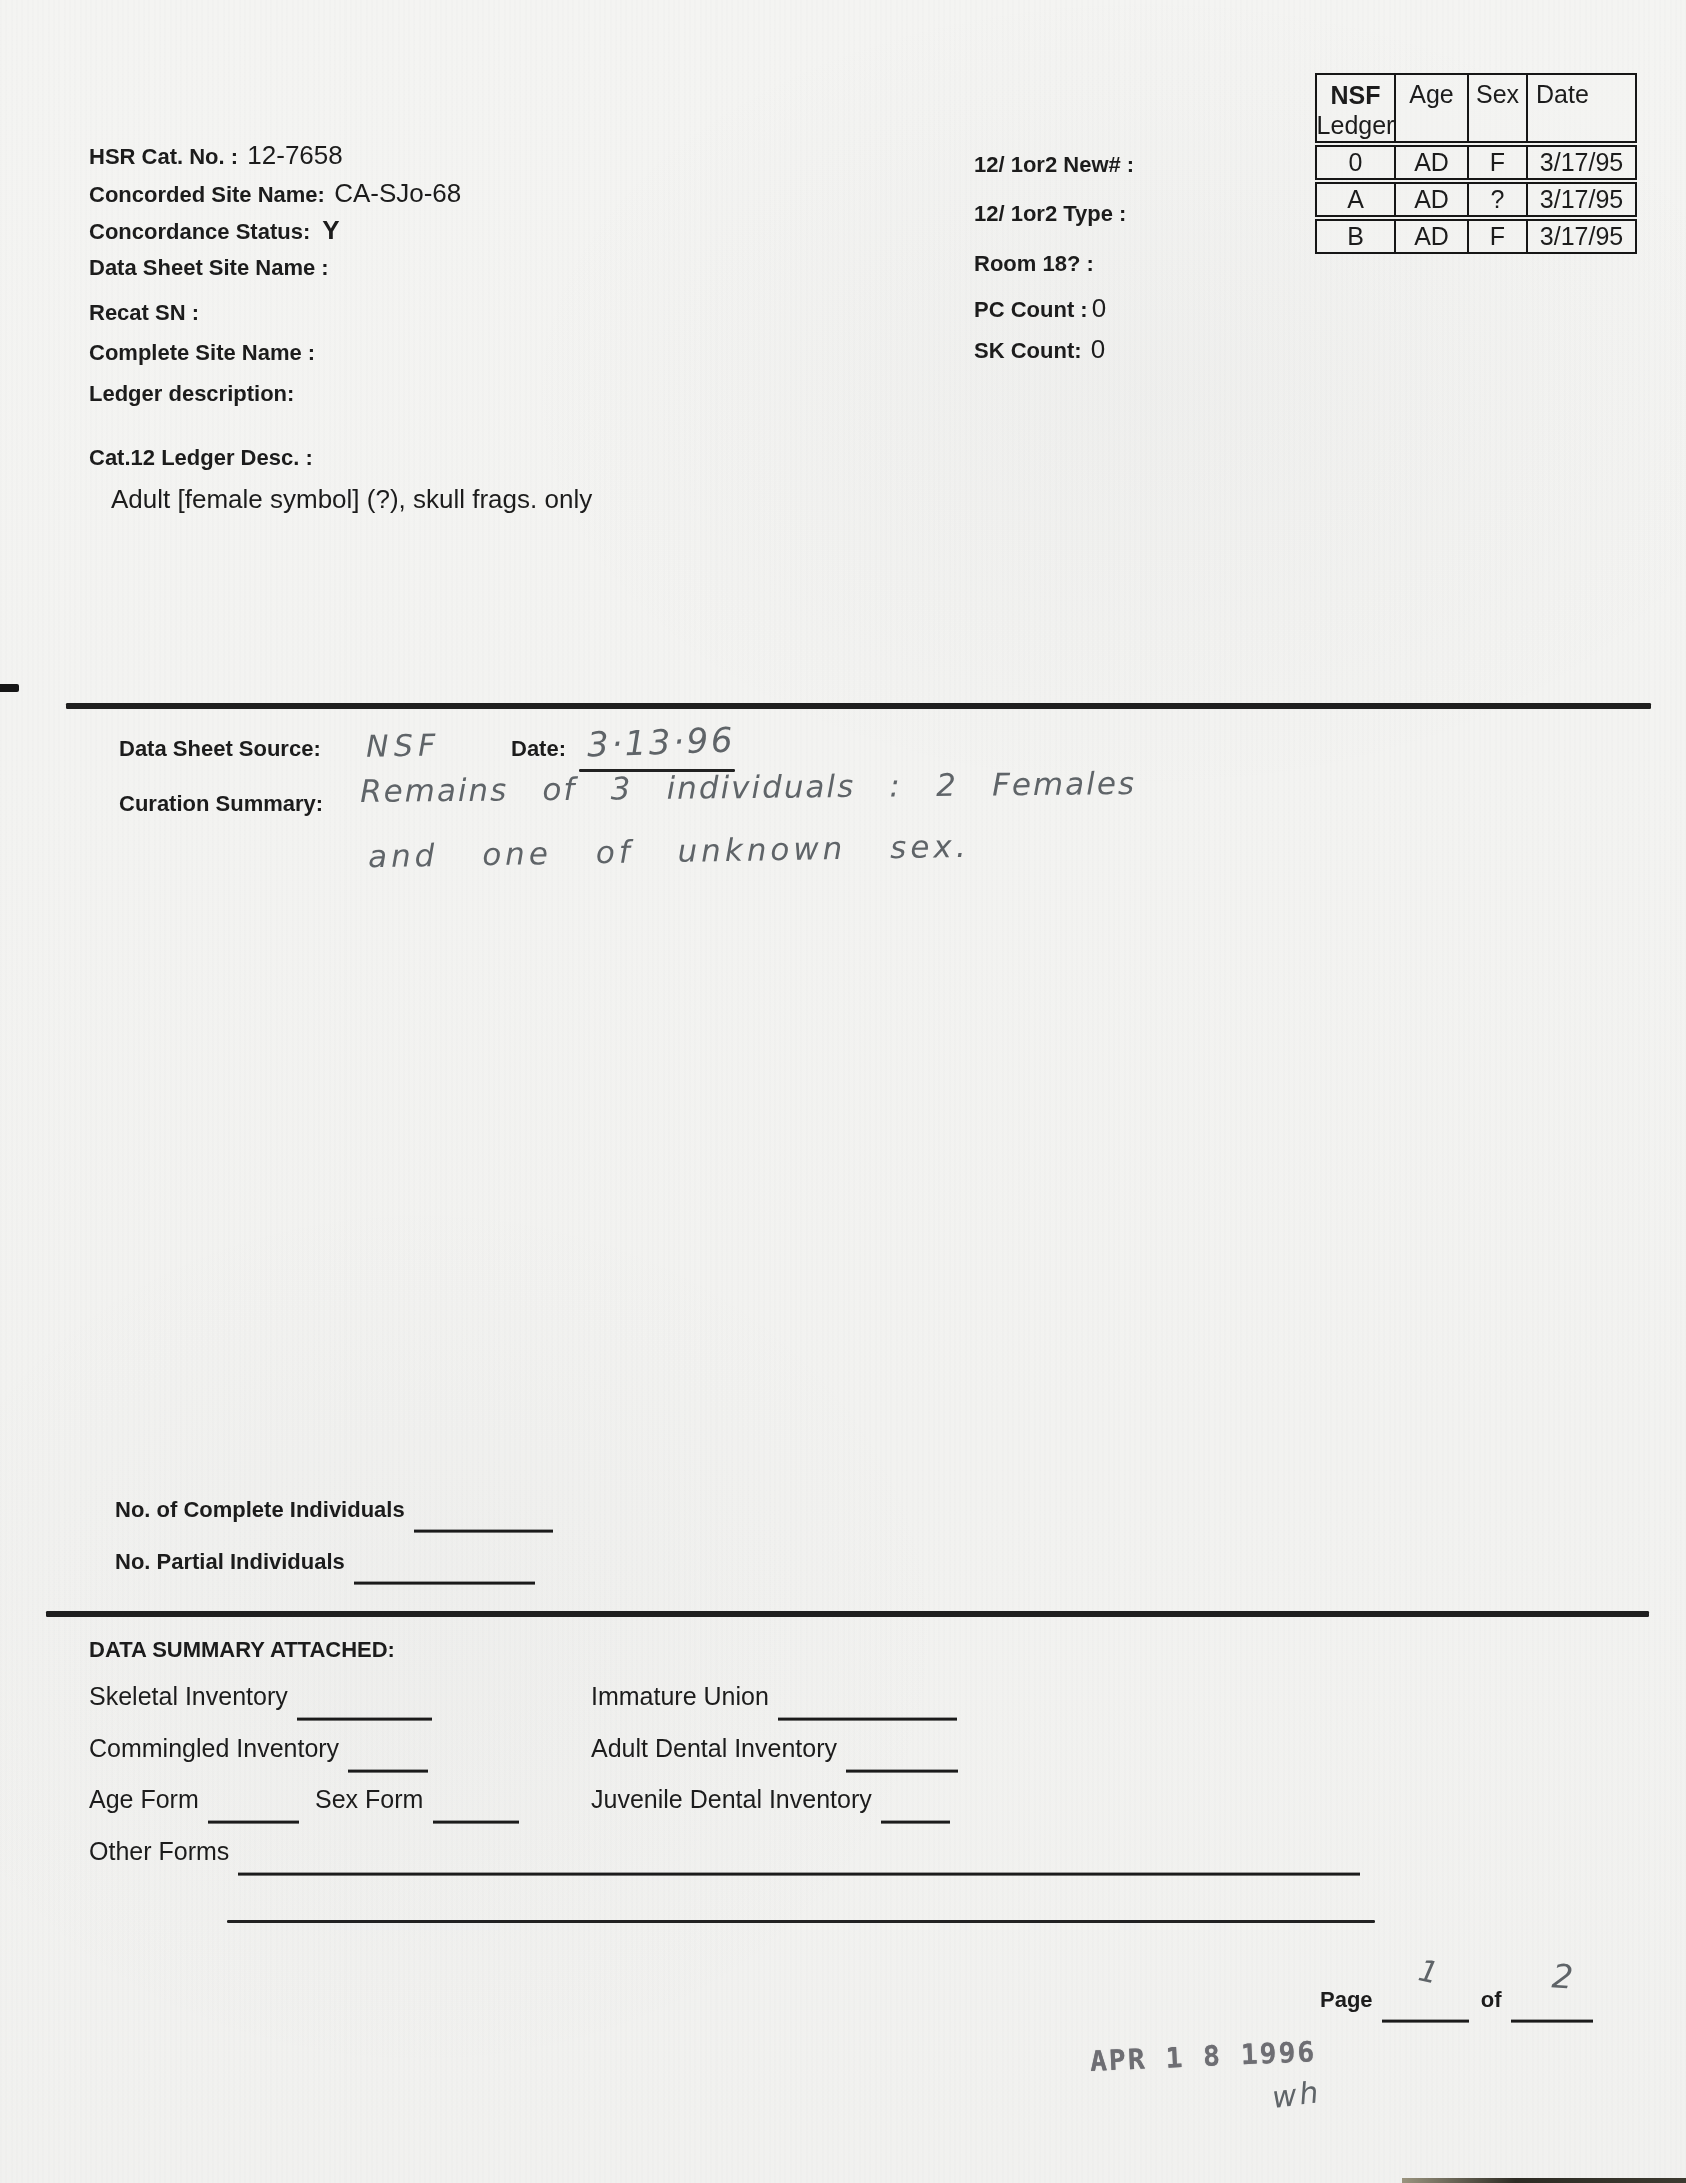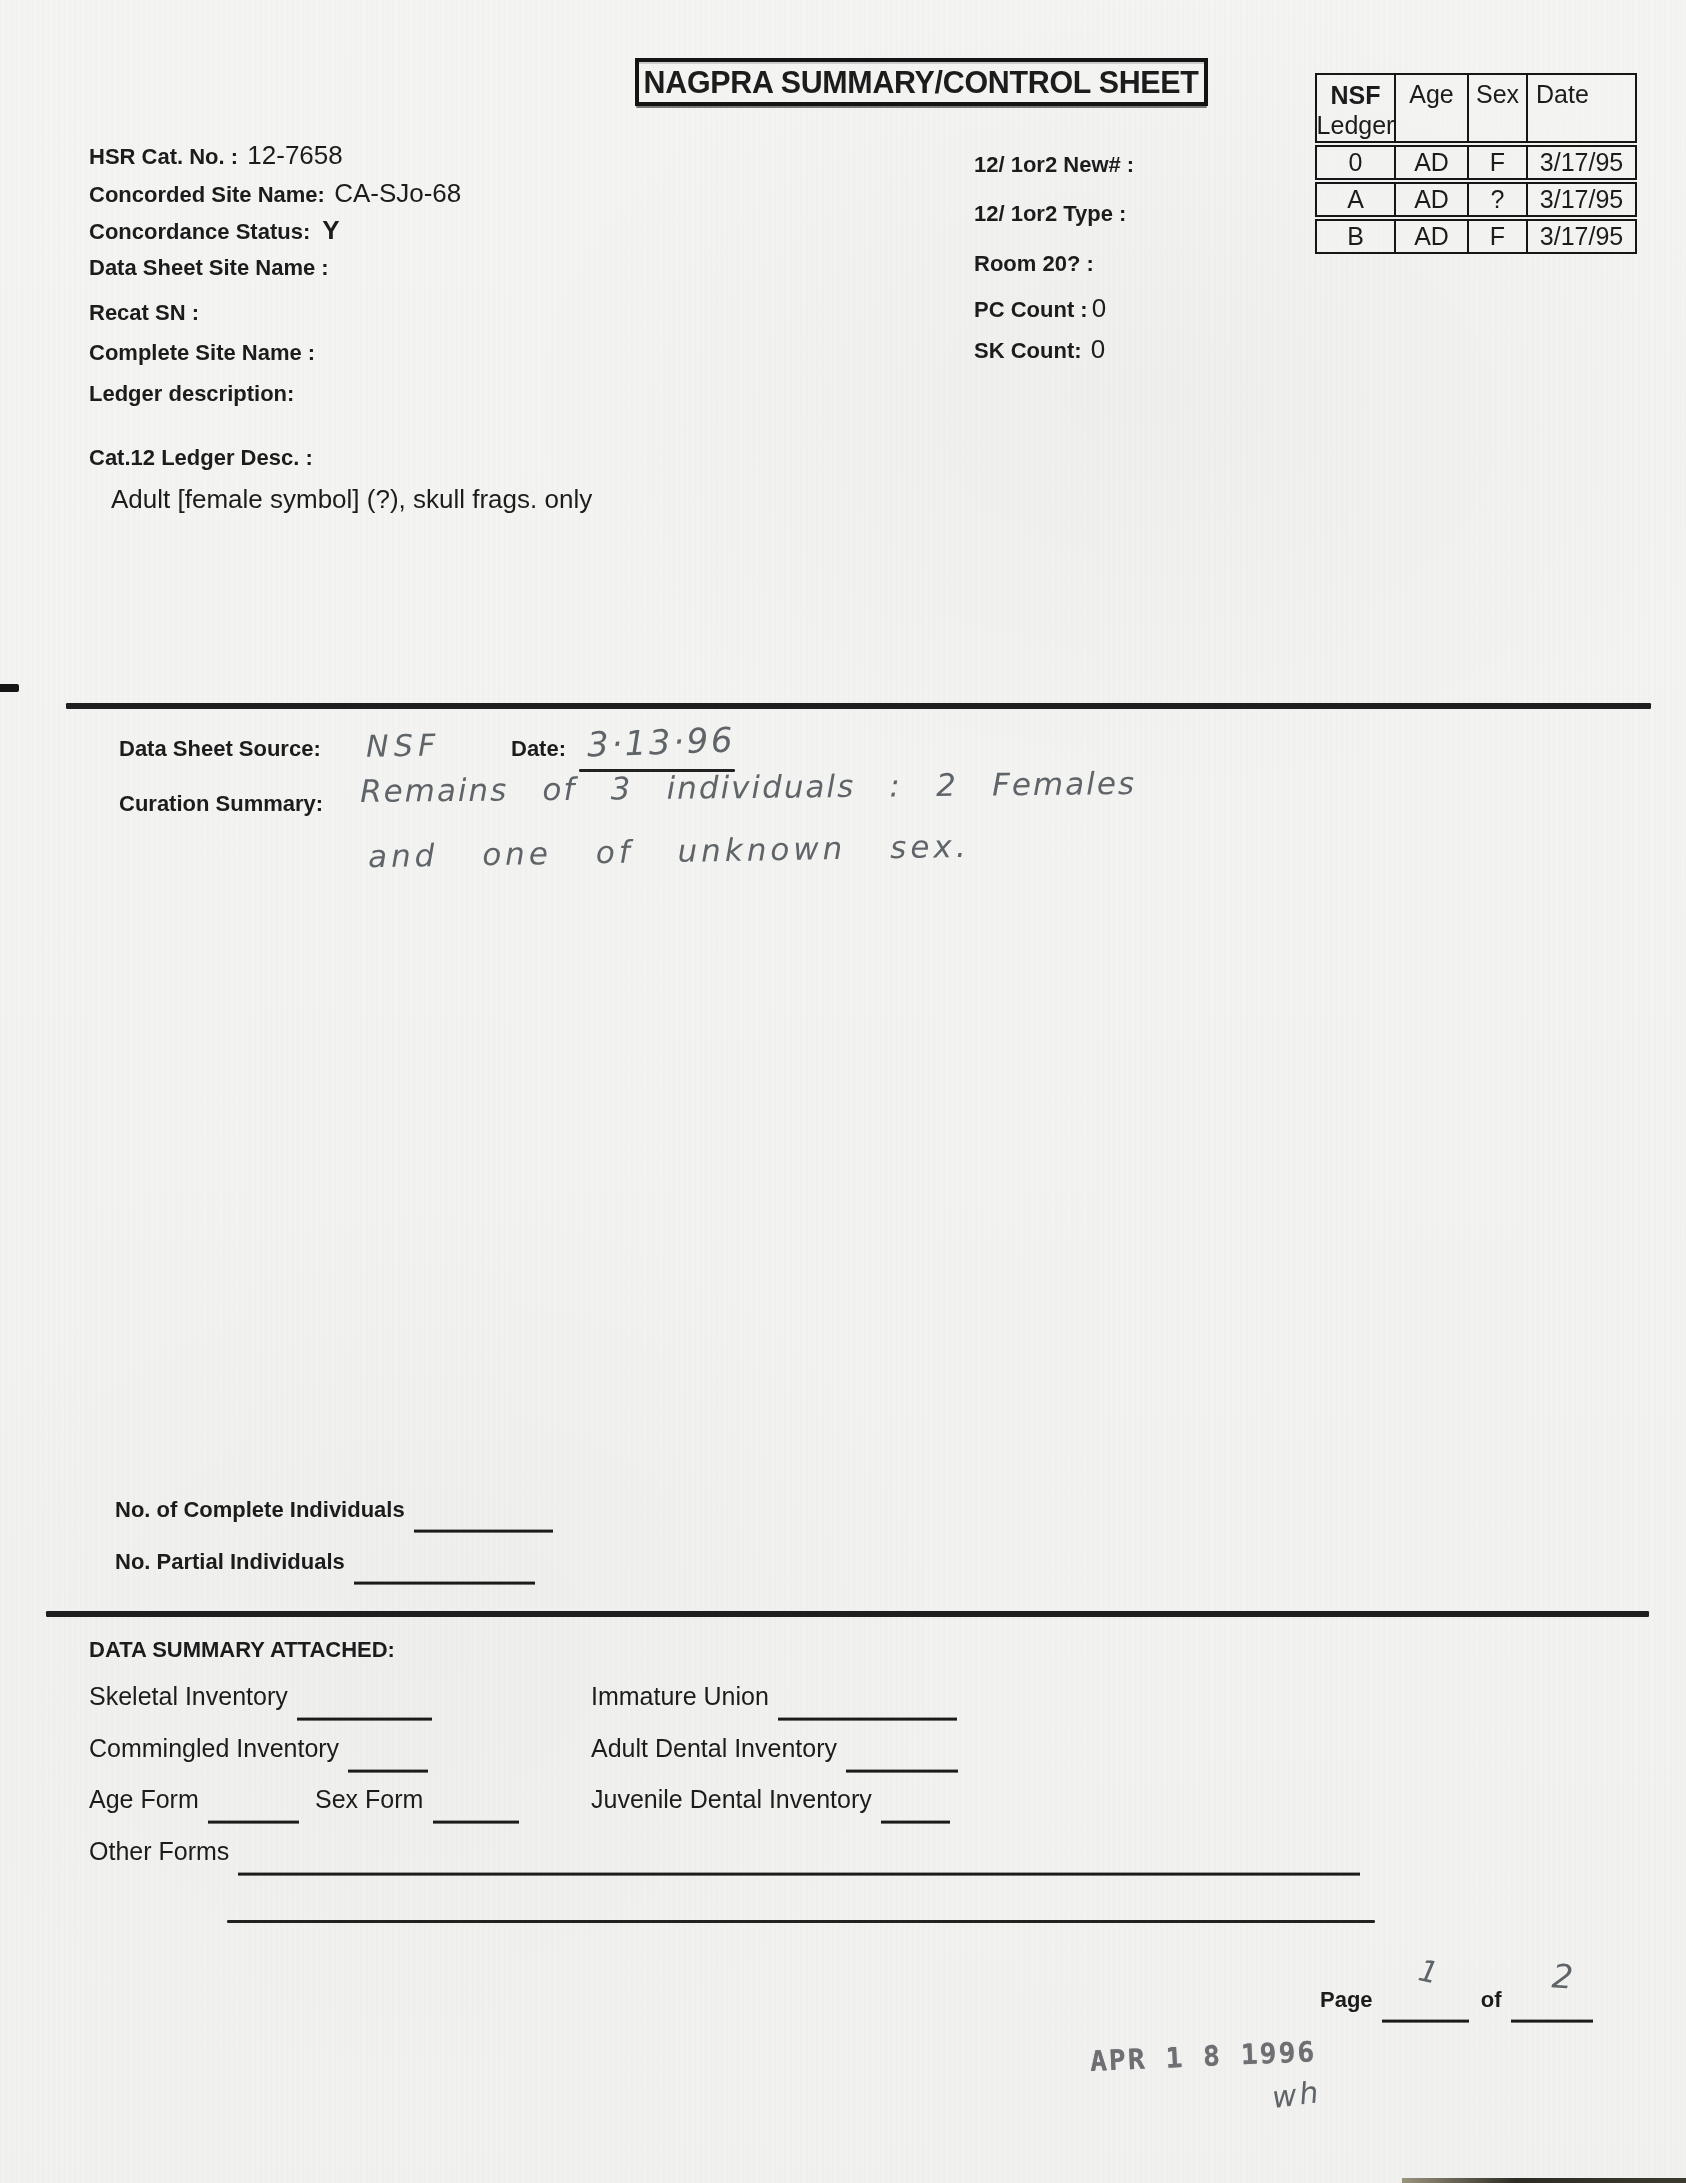--- a/index.html
+++ b/index.html
@@ -63,23 +63,20 @@
   .plain{font-weight:normal;font-size:25px;white-space:nowrap;}
   .tick{position:absolute;left:0;top:684px;width:18.5px;height:8px;background:#161616;border-radius:0 2px 2px 0;}
   .edge{position:absolute;left:1402px;top:2178px;width:284px;height:5.3px;
     background:linear-gradient(to right,#9a947f,#2e2c24 40%,#3c3a30);}
 </style>
 </head>
 <body>
 
 <div class="page">
 
-  <div class="title-box">
-    <div class="title-text">NAGPRA SUMMARY/CONTROL SHEET</div>
-  </div>
 
   <div class="nsf">
     <div class="trow hdr">
       <div class="tc">
         <div class="hdr-stack">
           <div class="b">NSF</div>
           <div>Ledger</div>
         </div>
       </div>
       <div class="tc">Age</div>
@@ -128,21 +125,21 @@
     <span class="lbl">Ledger description:</span>
   </div>
 
   <div class="field" style="left:974px;top:150px">
     <span class="lbl">12/ 1or2 New# :</span>
   </div>
   <div class="field" style="left:974px;top:199px">
     <span class="lbl">12/ 1or2 Type :</span>
   </div>
   <div class="field" style="left:974px;top:249px">
-    <span class="lbl">Room 20? :</span>
+    <span class="lbl">Room 18? :</span>
   </div>
   <div class="field" style="left:974px;top:294px">
     <span class="lbl">PC Count :</span><span class="val" style="margin-left:4px">0</span>
   </div>
   <div class="field" style="left:974px;top:335px">
     <span class="lbl">SK Count:</span><span class="val">0</span>
   </div>
 
   <div class="field" style="left:89px;top:443px">
     <span class="lbl">Cat.12 Ledger Desc. :</span>

